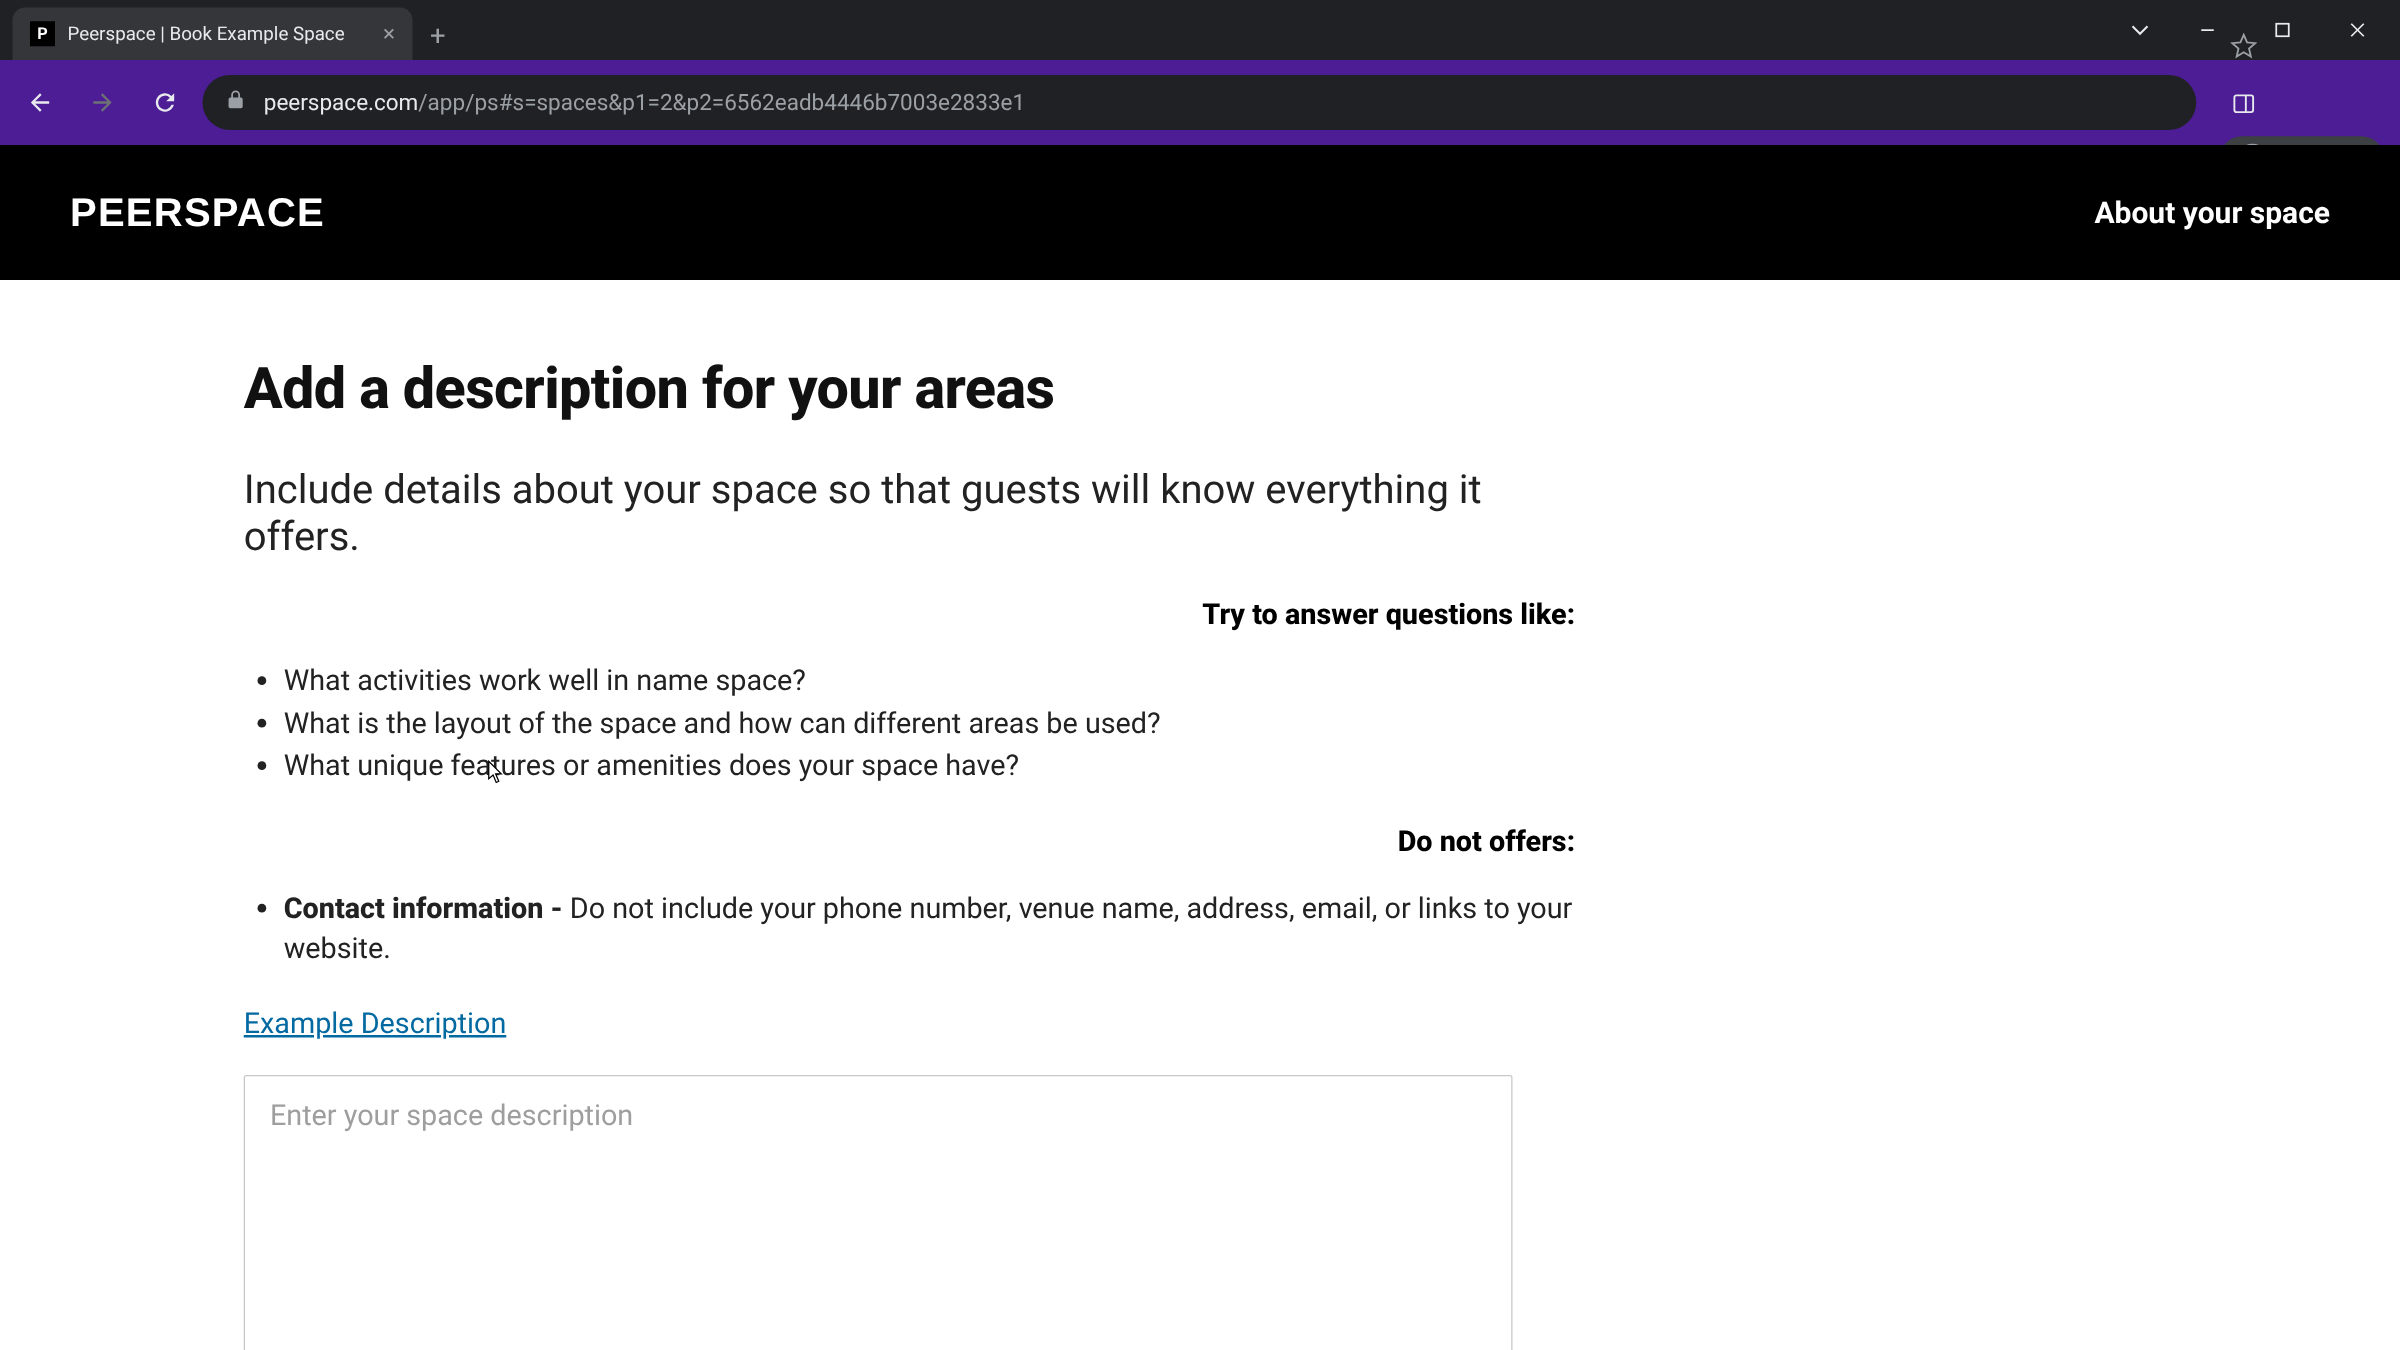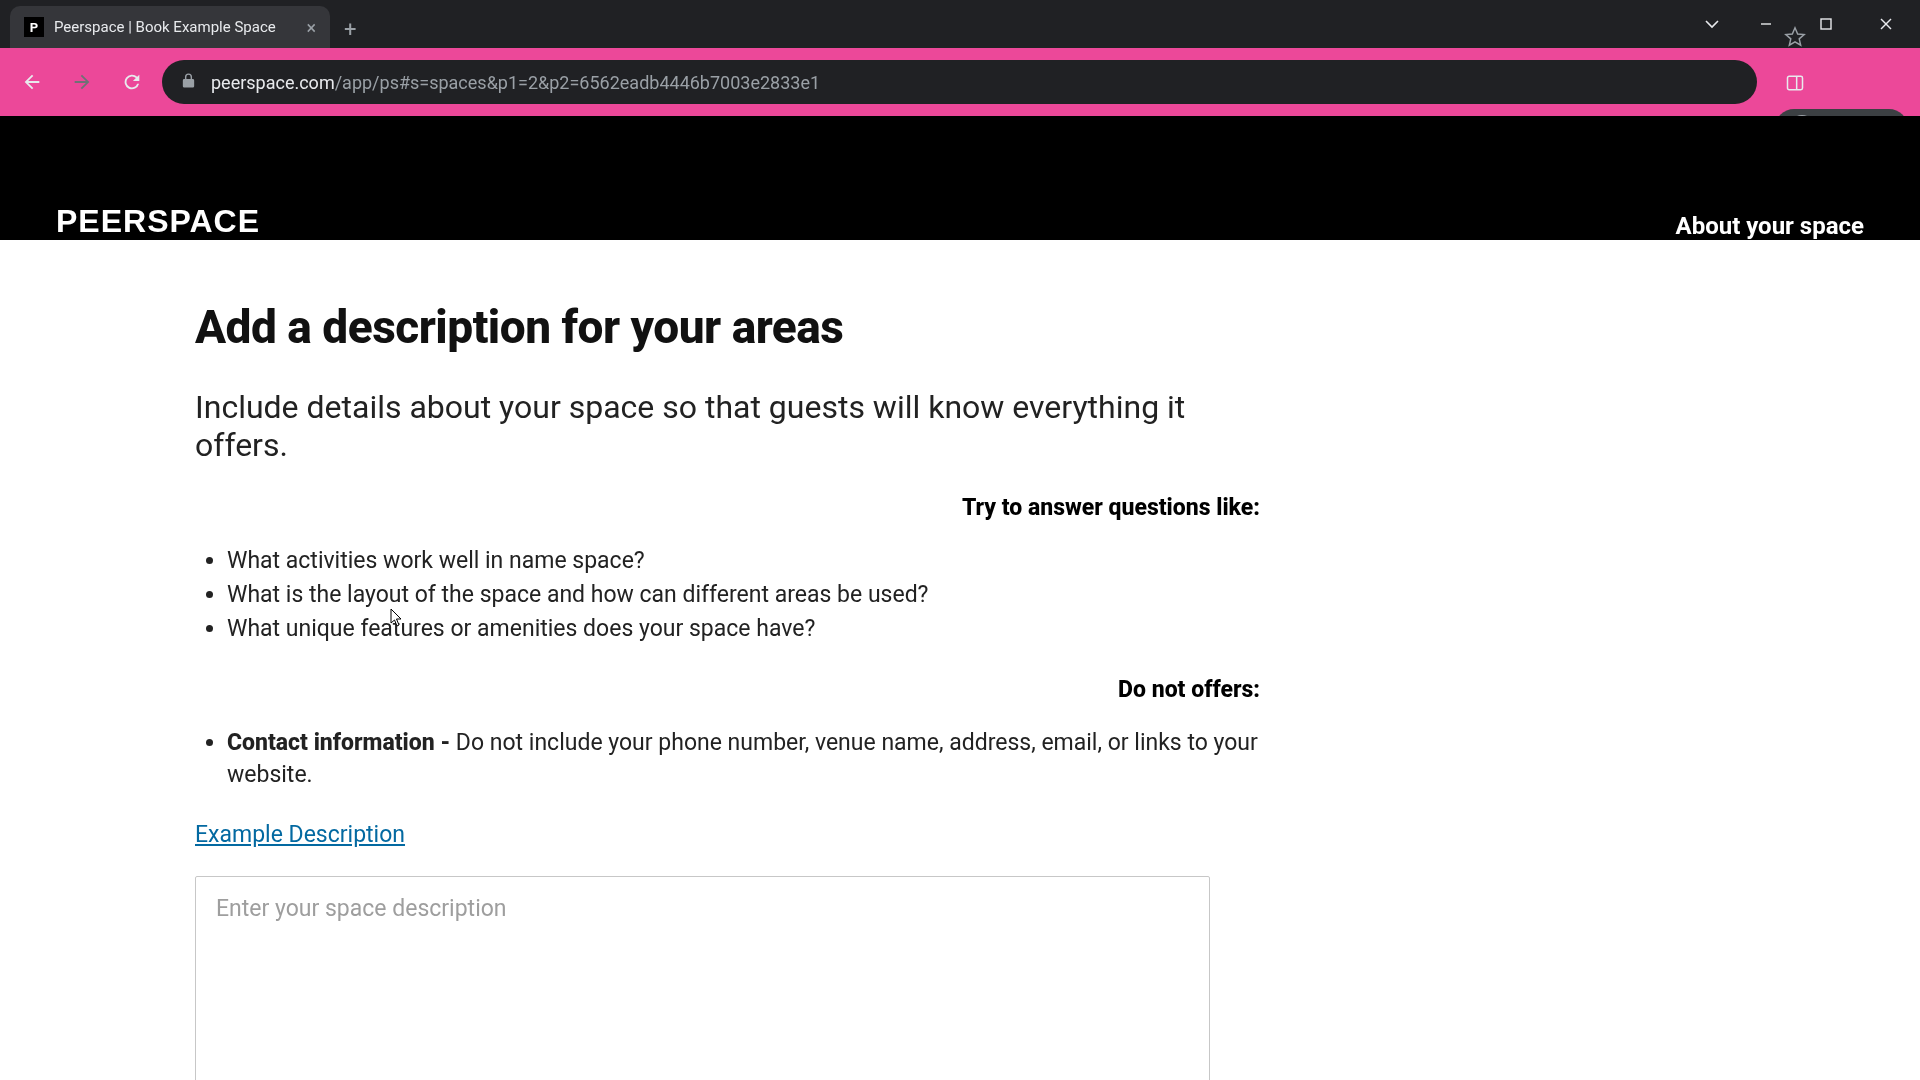--- a/index.html
+++ b/index.html
@@ -76,21 +76,21 @@
   .tab-dropdown-btn {
     width: 44px;
     height: 40px;
     display: flex;
     align-items: center;
     justify-content: center;
     color: #e8eaed;
     cursor: pointer;
   }
   .toolbar {
-    background: #ec4899;
+    background: #4c1d95;
     height: 68px;
     display: flex;
     align-items: center;
     padding: 0 12px;
     gap: 10px;
   }
   .nav-btn {
     width: 40px;
     height: 40px;
     display: flex;
@@ -162,25 +162,25 @@
   .viewport::-webkit-scrollbar-thumb { background: #c1c1c1; }
   .viewport::-webkit-scrollbar-button:single-button {
     background: #f1f1f1;
     height: 20px;
   }
   .page {
     min-height: 1400px;
   }
   .site-header {
     background: #000;
-    height: 124px;
-    display: flex;
-    align-items: flex-end;
+    height: 108px;
+    display: flex;
+    align-items: center;
     justify-content: space-between;
-    padding: 0 56px;
+    padding: 12px 56px;
   }
   .brand {
     color: #fff;
     font-weight: 900;
     font-size: 32px;
     letter-spacing: 1px;
     font-family: Arial Black, Arial, sans-serif;
   }
   .header-right {
     color: #fff;

